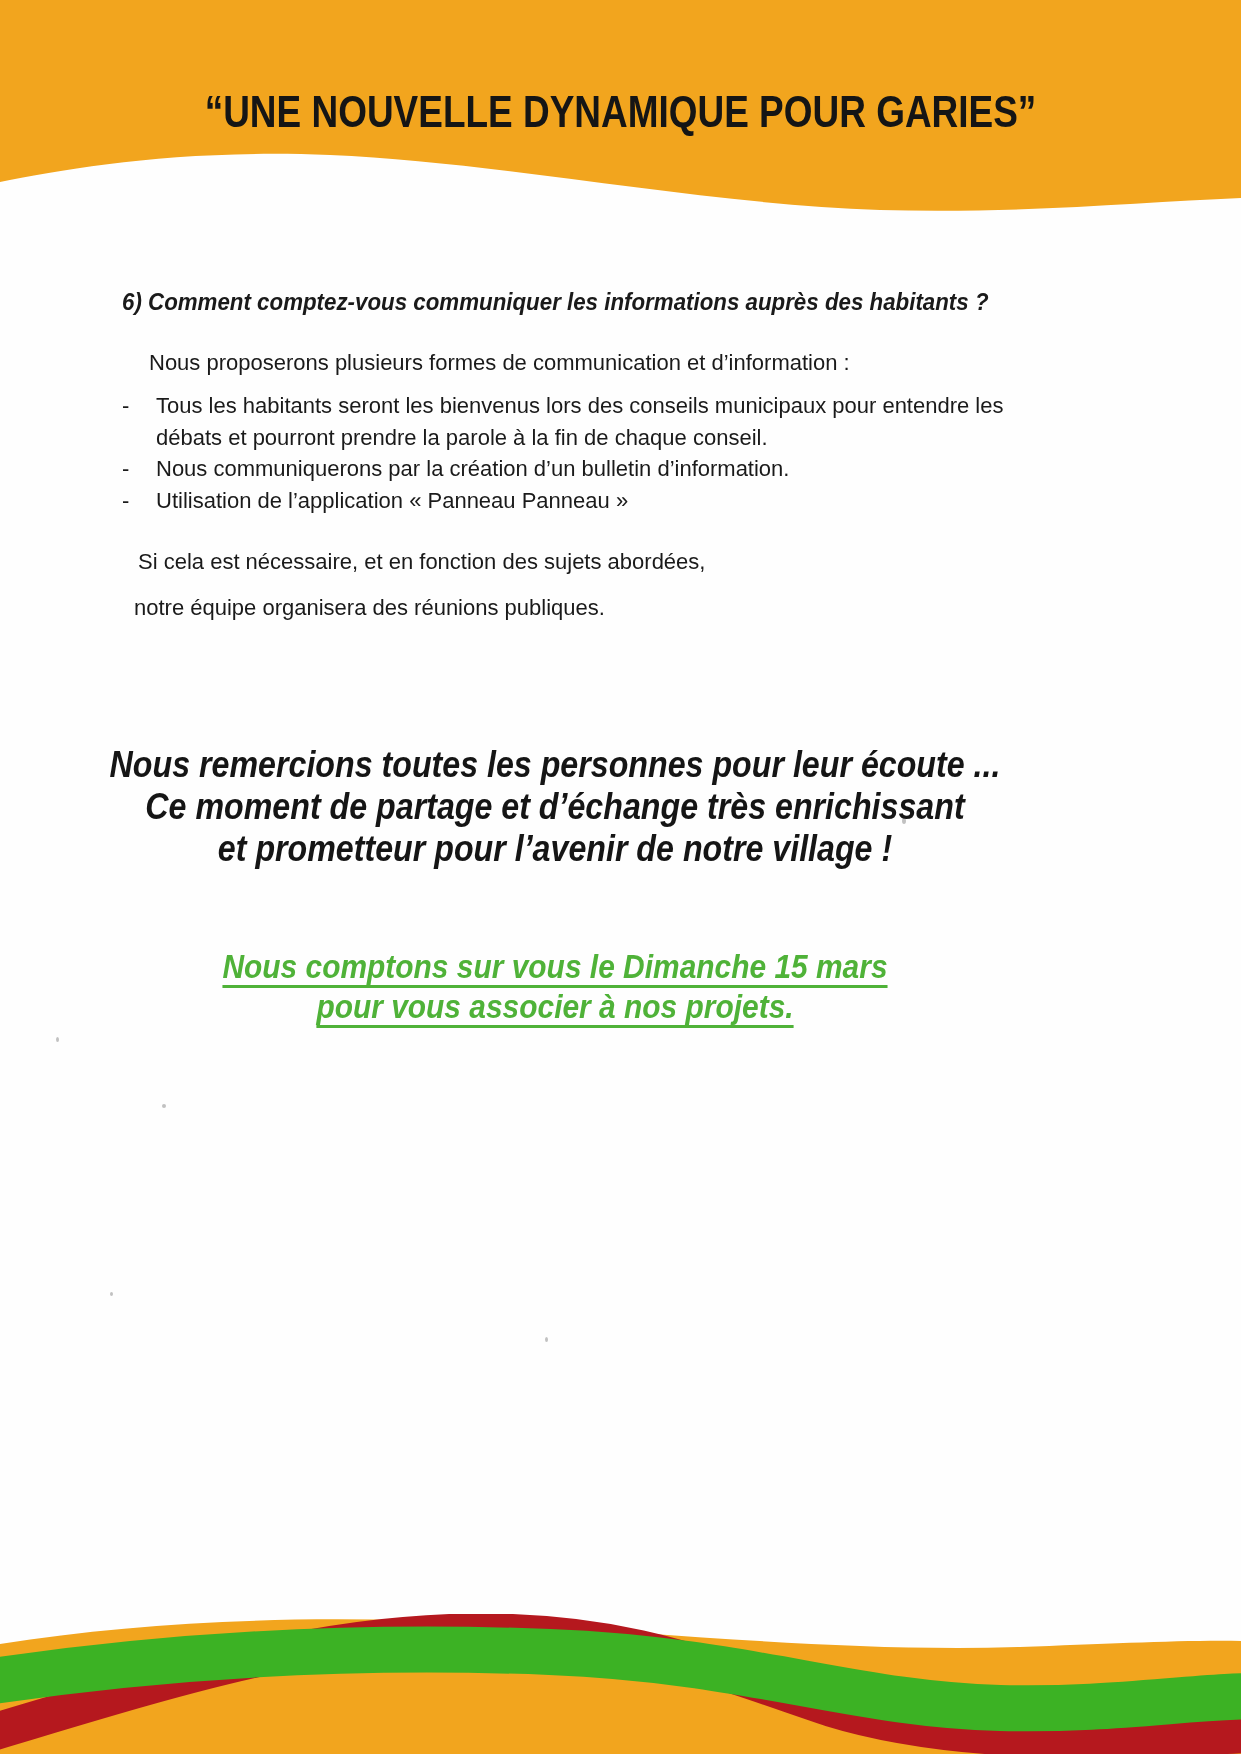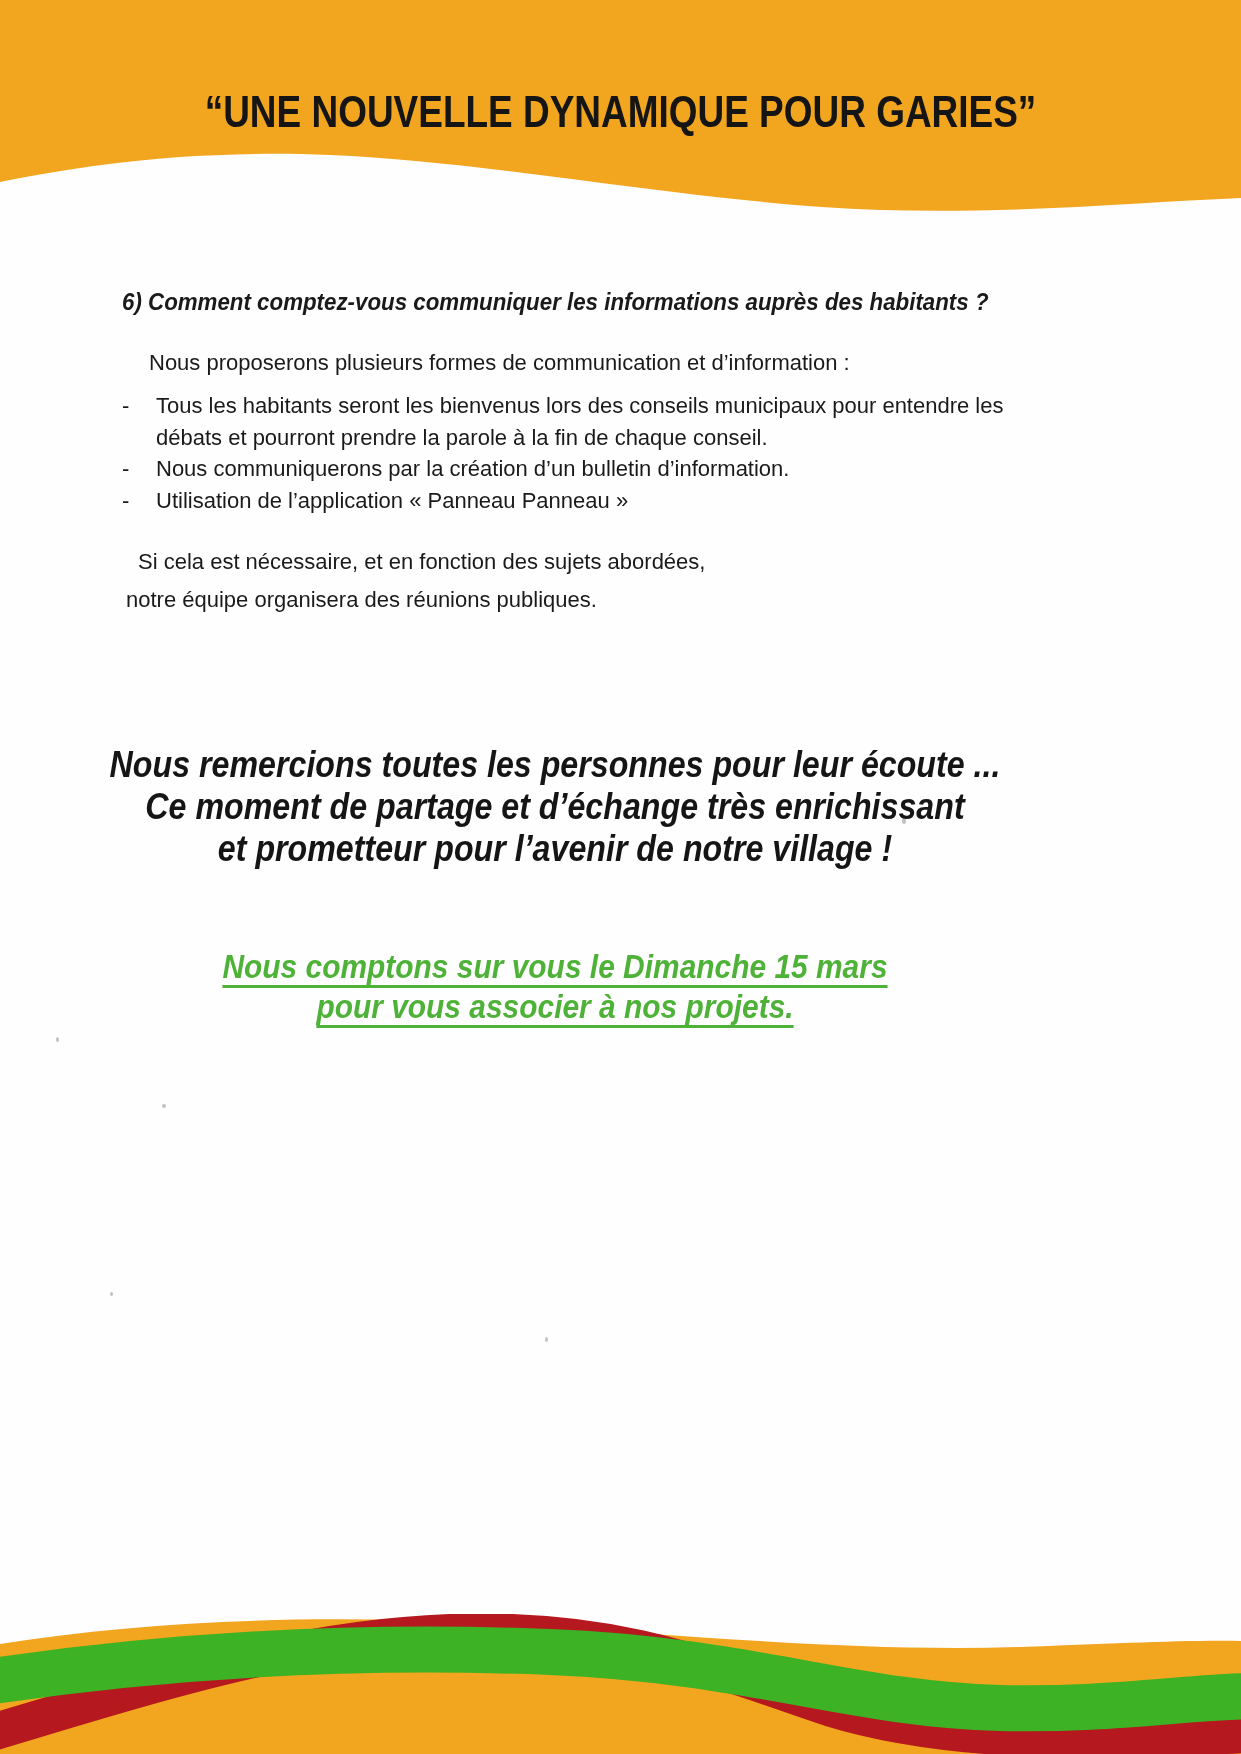--- a/index.html
+++ b/index.html
@@ -74,21 +74,21 @@
   .note-1 {
     position: absolute;
     top: 533px; left: 122px;
     font-size: 22px;
     margin: 16px;
   }
   .note-2 {
     position: absolute;
     top: 583px; left: 122px;
     font-size: 22px;
-    margin: 4px;
+    margin: 12px;
   }
 
   
   .thanks {
     position: absolute;
     top: 744px; left: 0px;
     width: 1110px;
     text-align: center;
     font-size: 37px;
     line-height: 42px;

